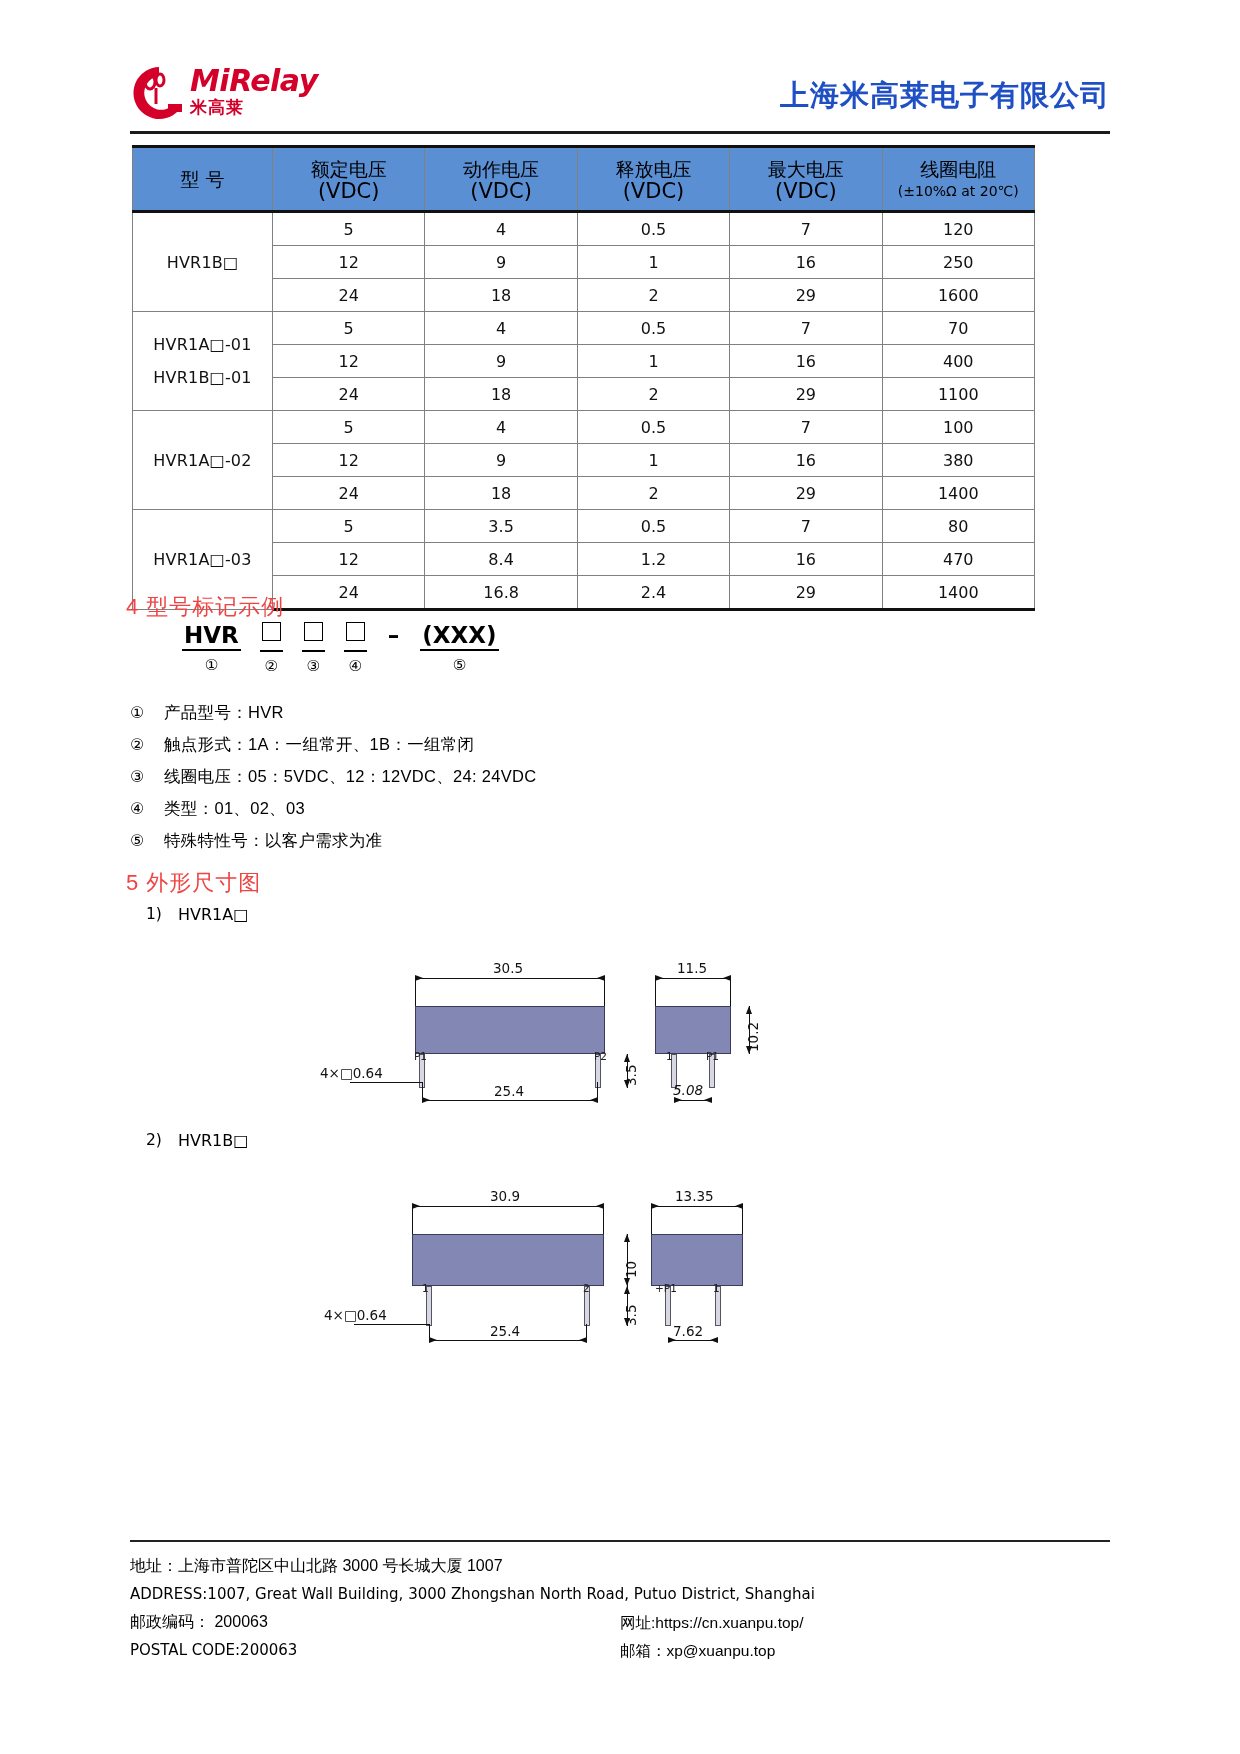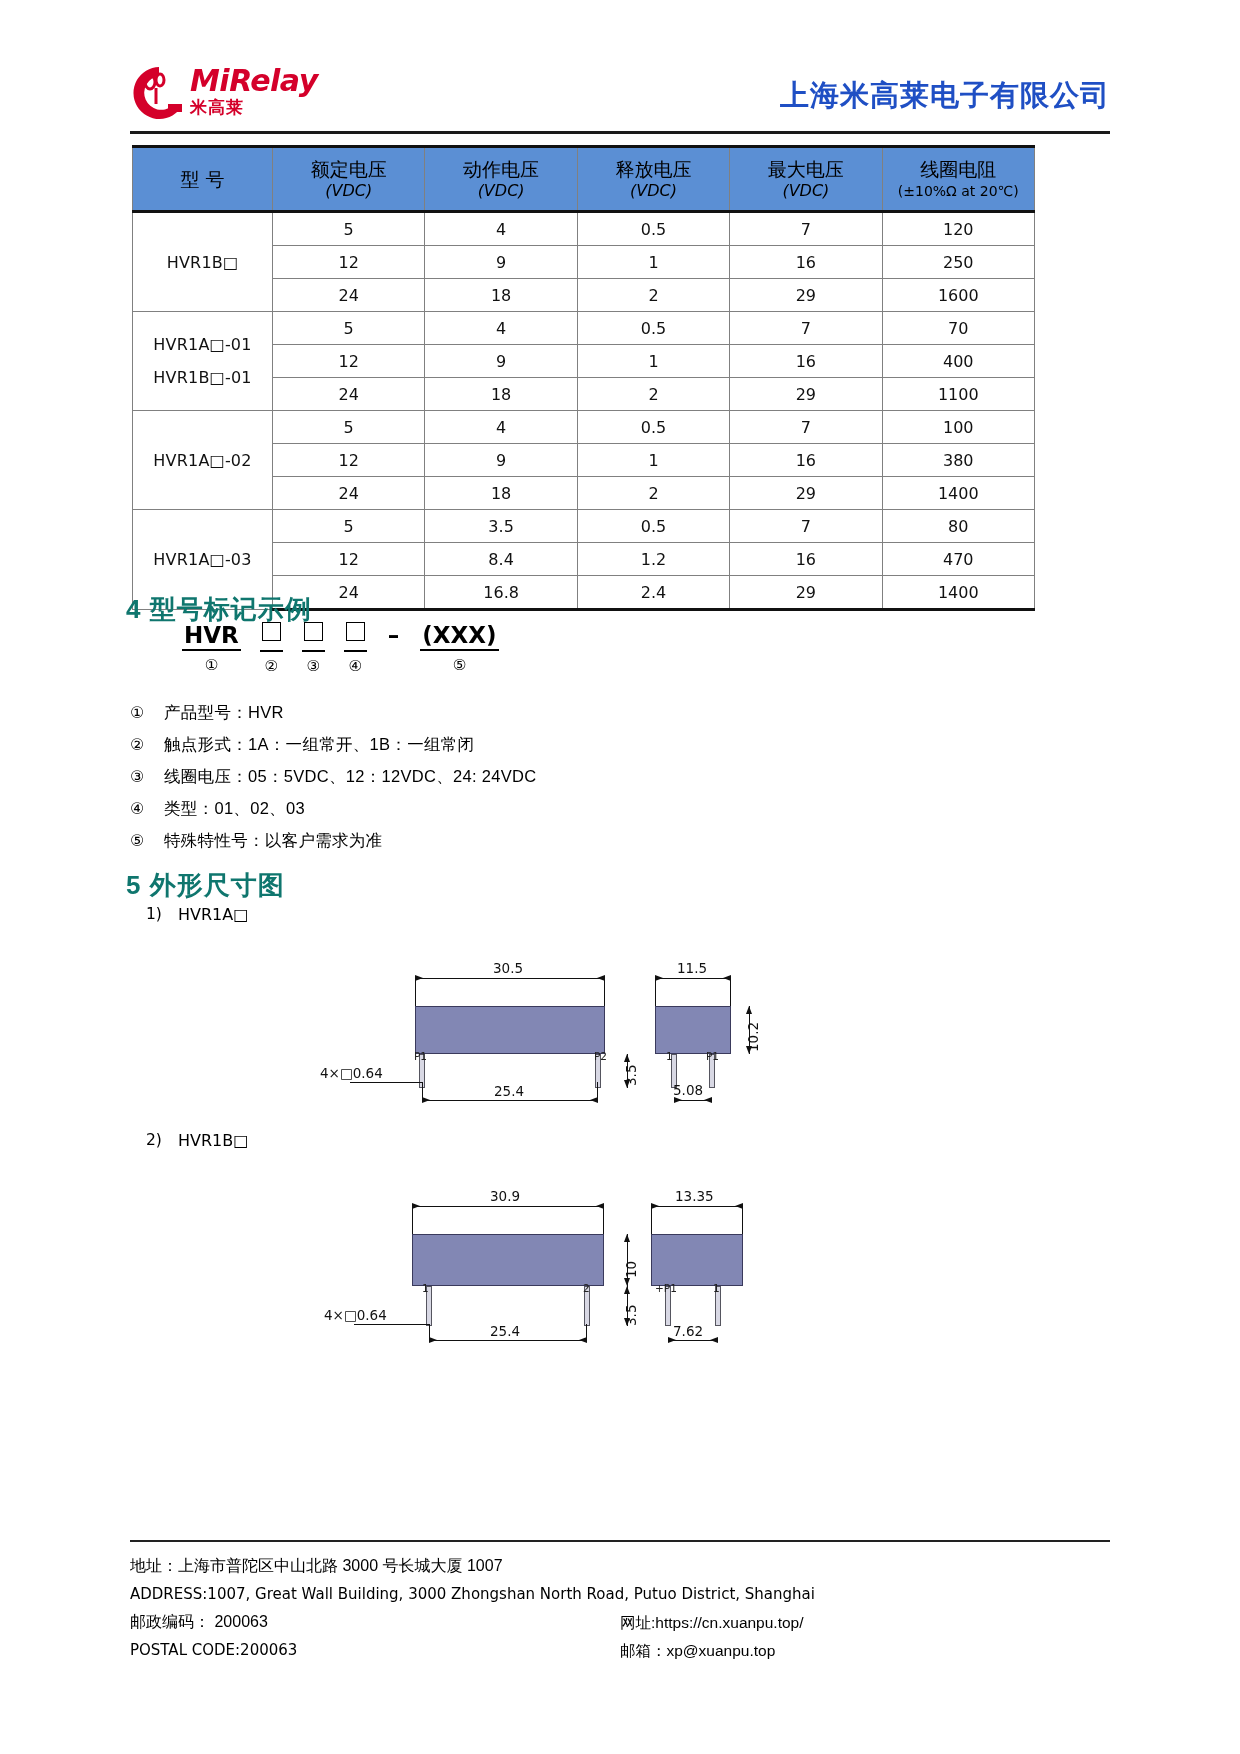--- a/index.html
+++ b/index.html
@@ -25,30 +25,30 @@
            font-family:"DejaVu Sans",sans-serif;}
   .header-rule{position:absolute;left:130px;top:131px;width:980px;height:3px;background:#1a1a1a;}
 
   
   .tbl{position:absolute;left:132px;top:145px;width:903px;border-collapse:collapse;table-layout:fixed;}
   .tbl th,.tbl td{border:1px solid #808080;text-align:center;vertical-align:middle;font-size:15px;
                   font-family:"DejaVu Sans",sans-serif;}
   .tbl thead th{background:#5b8fd4;color:#000;font-weight:normal;height:56px;
                 border-top:3px solid #111;border-bottom:3px solid #111;padding:3px 0;}
   .th-cn{font-size:19px;line-height:23px;}
-  .th-u{font-size:16px;line-height:20px;font-style:italic;}
+  .th-u{font-size:21px;line-height:20px;}
   .th-u-small{font-size:14px;line-height:20px;}
   .tbl tbody td{height:30px;color:#111;font-size:16px;}
   .mdl{font-size:15px;letter-spacing:0.2px;}
   .grp-top{border-top:2px solid #808080;}
   .tbl tbody tr:last-child td{border-bottom:3px solid #111;}
   .col-model{width:140px;}
 
   
-  .sec{position:absolute;font-size:26px;font-weight:bold;color:#0f766e;letter-spacing:1px;}
+  .sec{position:absolute;font-size:22px;font-weight:normal;color:#ef4444;letter-spacing:1px;}
   #sec4{left:126px;top:592px;}
   #sec5{left:126px;top:868px;}
 
   
   .codebox{position:absolute;left:182px;top:622px;width:260px;height:62px;}
   .code-row{position:absolute;left:0;top:0;display:flex;align-items:flex-start;gap:4px;}
   .cd-seg{display:flex;flex-direction:column;align-items:center;}
   .cd-main{font-size:23px;font-weight:bold;font-family:"DejaVu Sans",sans-serif;line-height:27px;
            border-bottom:2px solid #000;padding:0 2px;}
   .cd-main.nb{border-bottom:none;}
@@ -367,21 +367,21 @@
     <div class="dlabel vert" style="left:90px;top:102px;">10.2</div>
 
     <div class="dline" style="left:-28px;top:104px;width:1px;height:34px;"></div>
     <div class="arrowU" style="left:-31.5px;top:104px;"></div>
     <div class="arrowD" style="left:-31.5px;top:130px;"></div>
     <div class="dlabel vert" style="left:-32px;top:136px;">3.5</div>
 
     <div class="dline" style="left:19px;top:150px;width:38px;height:1px;"></div>
     <div class="arrowR" style="left:19px;top:146.5px;"></div>
     <div class="arrowL" style="left:49px;top:146.5px;"></div>
-    <div class="dlabel" style="left:18px;top:132px;">5.08</div>
+    <div class="dlabel" style="left:18px;top:132px;font-style:italic;">5.08</div>
   </div>
 
   <div class="draw-label" id="dl2">2)</div>
   <div class="draw-label" id="dl2t">HVR1B□</div>
 
   <div class="dwg" id="dwg2f" style="left:412px;top:1178px;width:192px;height:135px;">
     <div class="dline" style="left:0;top:28px;width:192px;height:1px;"></div>
     <div class="arrowR" style="left:0;top:24.5px;"></div>
     <div class="arrowL" style="left:184px;top:24.5px;"></div>
     <div class="dline" style="left:0;top:28px;width:1px;height:28px;"></div>

